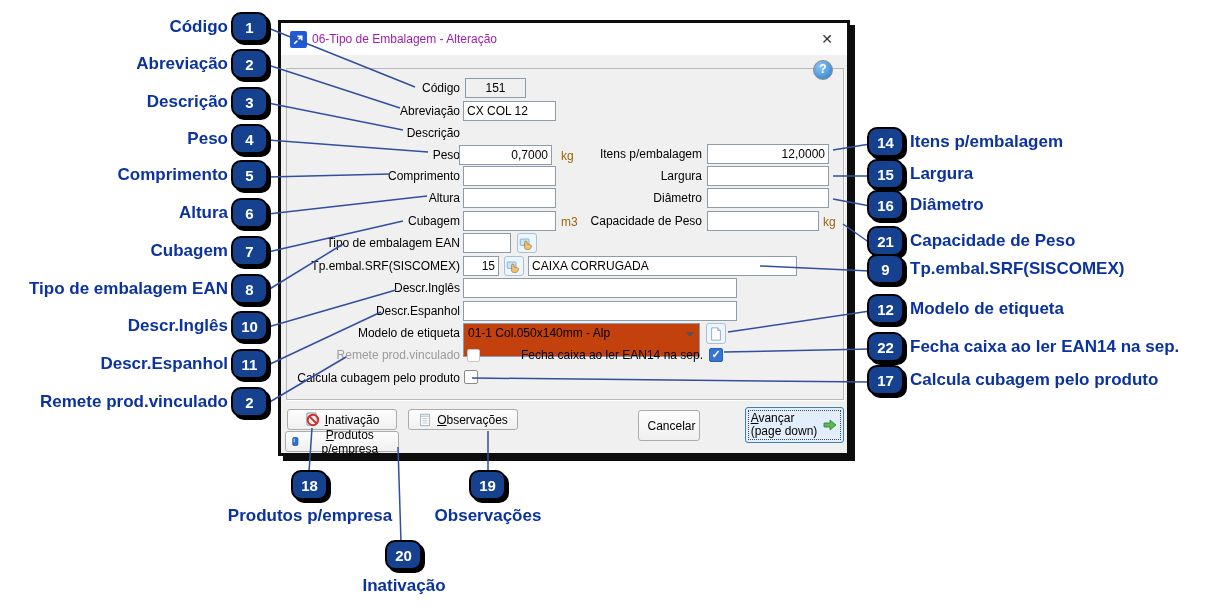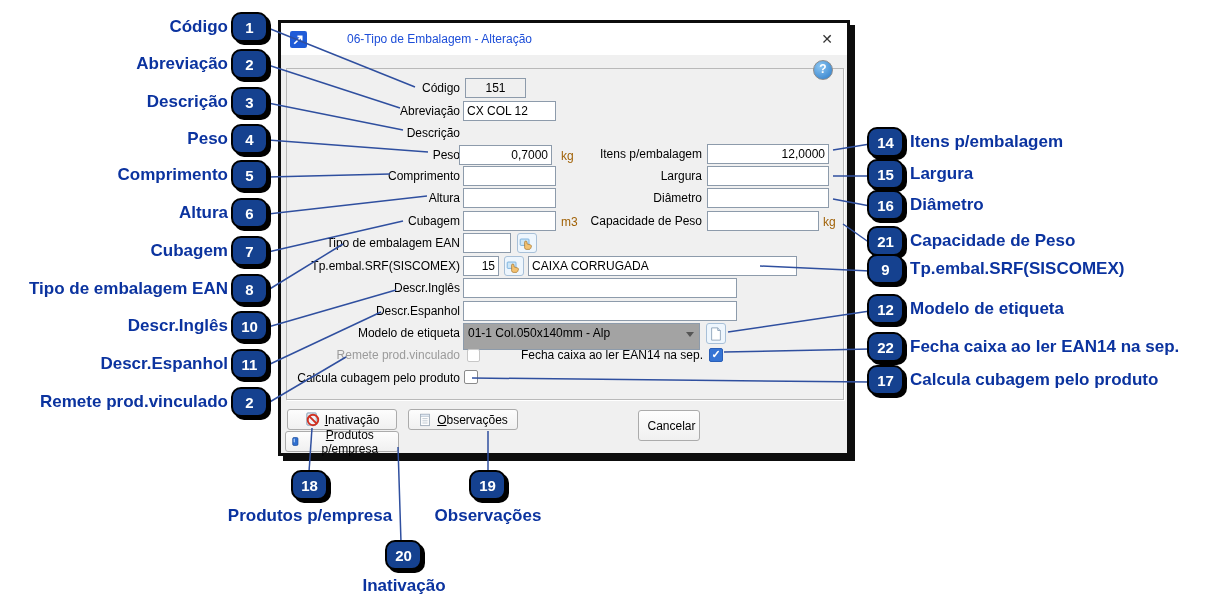--- a/index.html
+++ b/index.html
@@ -2,42 +2,42 @@
 <html style="--badge-fill: #15418f; --callout-text: #0b339f; --connector: #2f4f9f; --checked-checkbox: #3574d4;"><head>
 <meta charset="utf-8">
 <style>
   html,body{margin:0;padding:0;background:#fff;}
   #stage{position:relative;width:1206px;height:616px;background:#fff;overflow:hidden;
          font-family:"Liberation Sans",sans-serif;}
   
   .dialog{position:absolute;left:278px;top:20px;width:566px;height:430px;
           background:#f0f0f0;border:3px solid #0d0d0d;box-shadow:5px 5px 0 #0d0d0d;z-index:1;}
   .titlebar{position:absolute;left:0;top:0;right:0;height:32px;background:#fff;}
-  .title-text{position:absolute;left:31px;top:0;line-height:32px;font-size:12px;color:#1d4ed8;white-space:nowrap;margin-left:35px;}
+  .title-text{position:absolute;left:31px;top:0;line-height:32px;font-size:12px;color:#a21caf;white-space:nowrap;}
   .app-icon{position:absolute;left:9px;top:8px;width:17px;height:17px;}
   .close-btn{position:absolute;right:10px;top:6px;width:20px;height:20px;text-align:center;
              line-height:20px;font-size:14px;color:#333;cursor:pointer;}
   .groupbox{position:absolute;left:5px;top:45px;width:556px;height:330px;background:#f0f0f0;
             border:1px solid #b9b9b9;box-shadow:1px 1px 0 #fff;}
   .help-btn{position:absolute;left:532px;top:37px;width:18px;height:18px;border-radius:50%;
             background:radial-gradient(circle at 35% 30%,#8cc6f2,#2a7ac8);border:1px solid #8c8c8c;
             color:#fff;font-weight:bold;font-size:12px;text-align:center;line-height:17px;z-index:2;}
   .flabel{position:absolute;font-size:12px;color:#000;line-height:20px;white-space:nowrap;text-align:right;}
   .lcol{right:387px;} .rcol{right:145px;} .rcol2{right:144px;}
   .gray{color:#9b9b9b;}
   .inp{position:absolute;height:20px;box-sizing:border-box;border:1px solid #8d9bab;background:#fff;
        font-family:"Liberation Sans",sans-serif;font-size:12px;padding:1px 3px;margin:0;}
   .num{text-align:right;}
   .rofield{position:absolute;height:20px;box-sizing:border-box;border:1px solid #8d9bab;background:#fff;
        font-size:12px;line-height:18px;padding:0 3px;white-space:nowrap;overflow:hidden;}
   .codebox{background:#f0f0f0;border:1px solid #8d9bab;text-align:center;}
   .unit{position:absolute;font-size:12px;line-height:20px;color:#a16207;}
   .mini-btn{position:absolute;width:20px;height:20px;box-sizing:border-box;border:1px solid #a8c0d8;
             border-radius:3px;background:#eef6fd;display:flex;align-items:center;justify-content:center;padding:0;}
-  .dropdown{position:absolute;height:27px;box-sizing:border-box;border:1px solid #8d9bab;background:#a3a3a3;
+  .dropdown{position:absolute;height:34px;box-sizing:border-box;border:1px solid #8d9bab;background:#c2410c;
             font-size:12px;line-height:19px;padding:0 18px 0 4px;white-space:nowrap;overflow:hidden;}
   .dd-arrow{position:absolute;right:5px;top:8px;width:0;height:0;border-left:4px solid transparent;
             border-right:4px solid transparent;border-top:5px solid #555;}
   .cb{position:absolute;width:13px;height:13px;box-sizing:border-box;background:#fff;
       border:1px solid #8a8a8a;border-radius:2px;}
   .cb.disabled{border-color:#c7c7c7;}
   .cb.checked{background:var(--checked-checkbox,#3574d4);border-color:#2a5fb8;}
   .cb.checked::after{content:"✓";position:absolute;left:1.5px;top:-1.5px;color:#fff;font-size:11px;font-weight:bold;}
   .btn{position:absolute;box-sizing:border-box;border:1px solid #ababab;border-radius:3px;
        background:linear-gradient(#fdfdfd,#f0f0f0);font-family:"Liberation Sans",sans-serif;
@@ -178,20 +178,29 @@
       <span><span class="u">O</span><span>bservações</span></span>
     </button>
 
     <button class="btn" style="left:357px;top:387px;width:62px;height:31px">
       <svg width="15" height="15" viewBox="0 0 16 16">
         <path d="M3 5 L5 3 L8 6 L11 3 L13 5 L10 8 L13 11 L11 13 L8 10 L5 13 L3 11 L6 8 Z" fill="#d6452f" stroke="#9c2917" stroke-width="0.8"></path>
       </svg>
       <span>Cancelar</span>
     </button>
 
+    <button class="btn btn-default" style="left:464px;top:384px;width:99px;height:36px">
+      <span class="avancar-text">
+        <span><span class="u">A</span><span>vançar</span></span><br>
+        <span>(page down)</span>
+      </span>
+      <svg width="16" height="16" viewBox="0 0 16 16">
+        <path d="M2 6 H8 V3 L14 8 L8 13 V10 H2 Z" fill="#5cb84c" stroke="#2e7d32" stroke-width="0.8"></path>
+      </svg>
+    </button>
   </div>
 
   <svg class="overlay" width="1206" height="616" viewBox="0 0 1206 616">
     <g fill="none">
       <line x1="268" y1="28" x2="415" y2="87"></line>
       <line x1="268" y1="65" x2="400" y2="108"></line>
       <line x1="268" y1="103" x2="403" y2="130"></line>
       <line x1="268" y1="140" x2="428" y2="152"></line>
       <line x1="268" y1="177" x2="390" y2="174"></line>
       <line x1="268" y1="214" x2="427" y2="196"></line>

